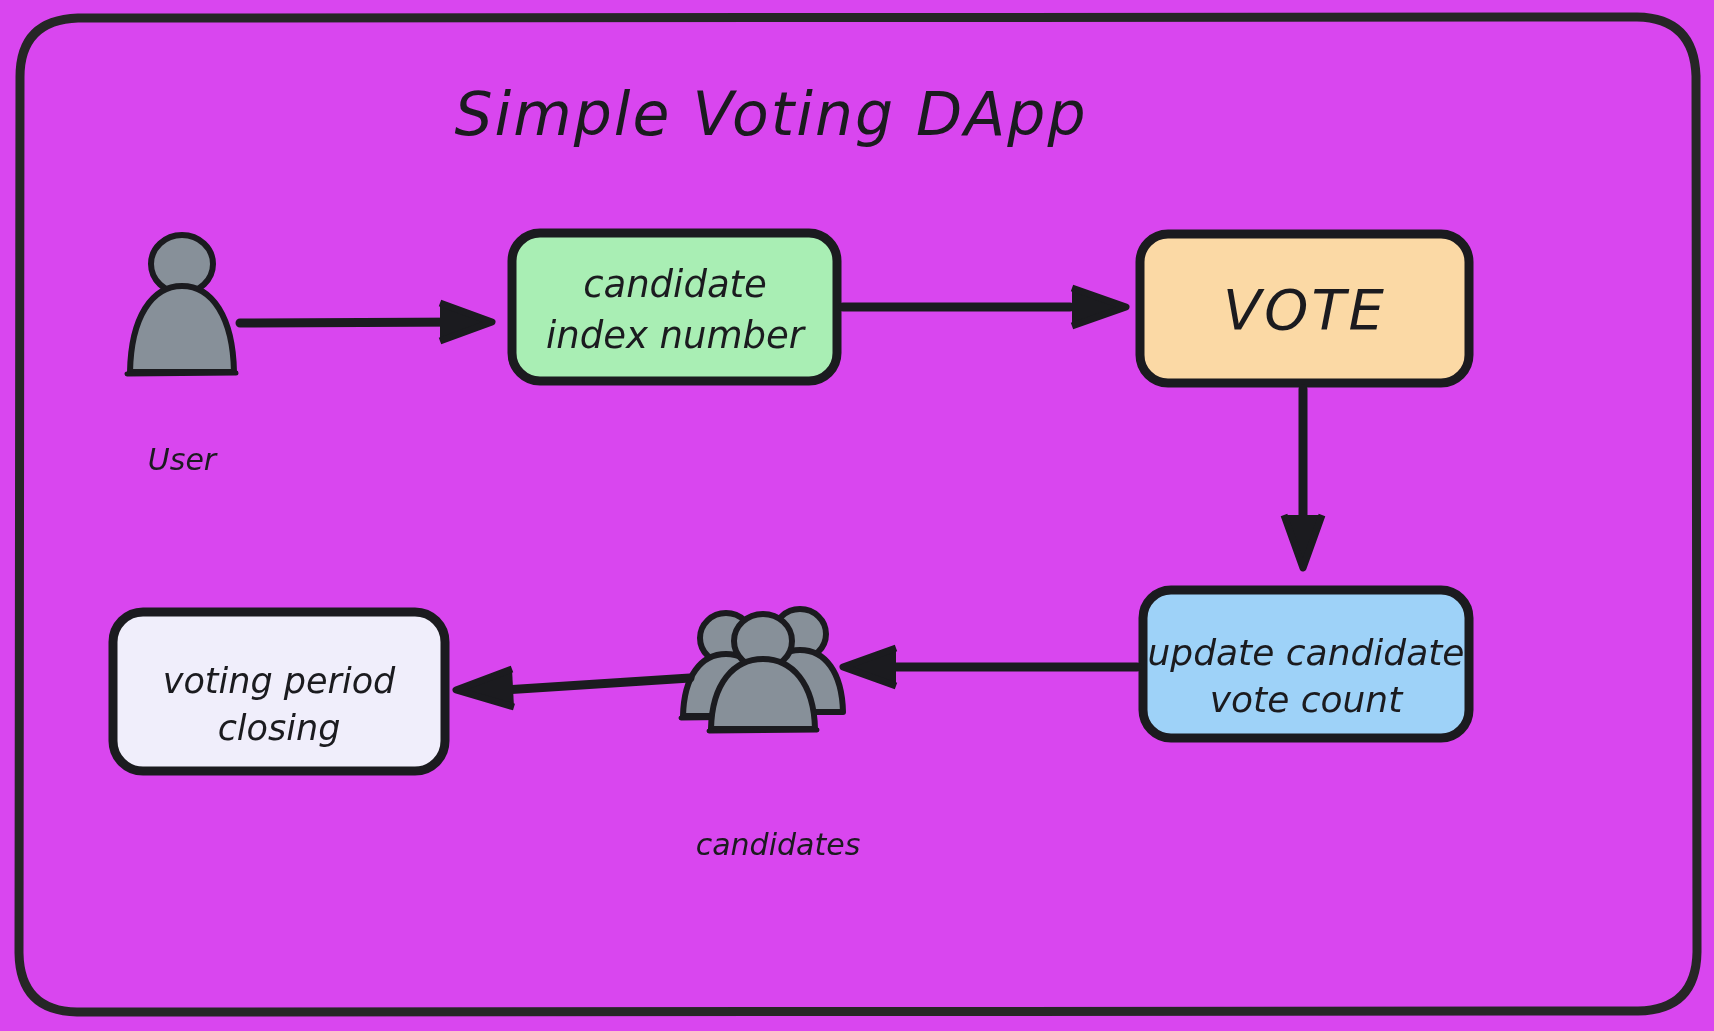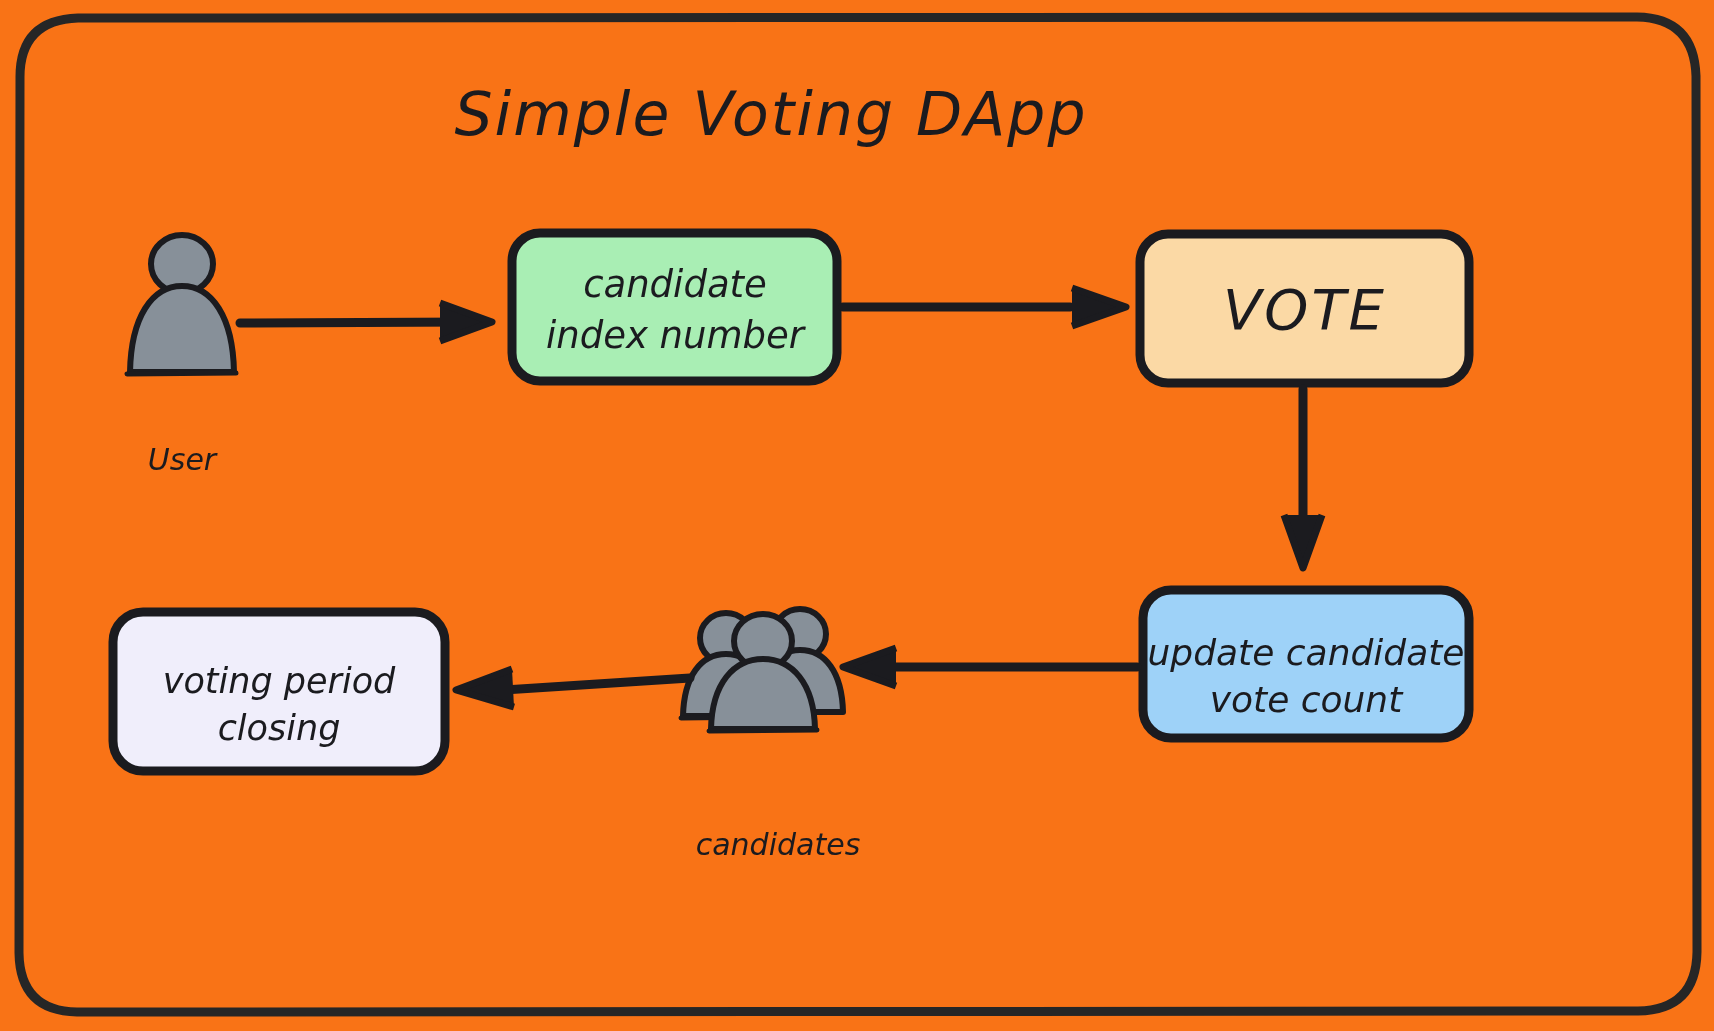--- a/index.html
+++ b/index.html
@@ -10,21 +10,21 @@
   body {
     width: 1714px;
     height: 1031px;
     font-family: "DejaVu Sans", sans-serif;
     overflow: hidden;
   }
   #canvas {
     position: relative;
     width: 1714px;
     height: 1031px;
-    background: #f97316;
+    background: #d946ef;
   }
   #diagram-svg {
     position: absolute;
     left: 0;
     top: 0;
     width: 1714px;
     height: 1031px;
   }
   .node-text {
     font-family: "DejaVu Sans", sans-serif;

